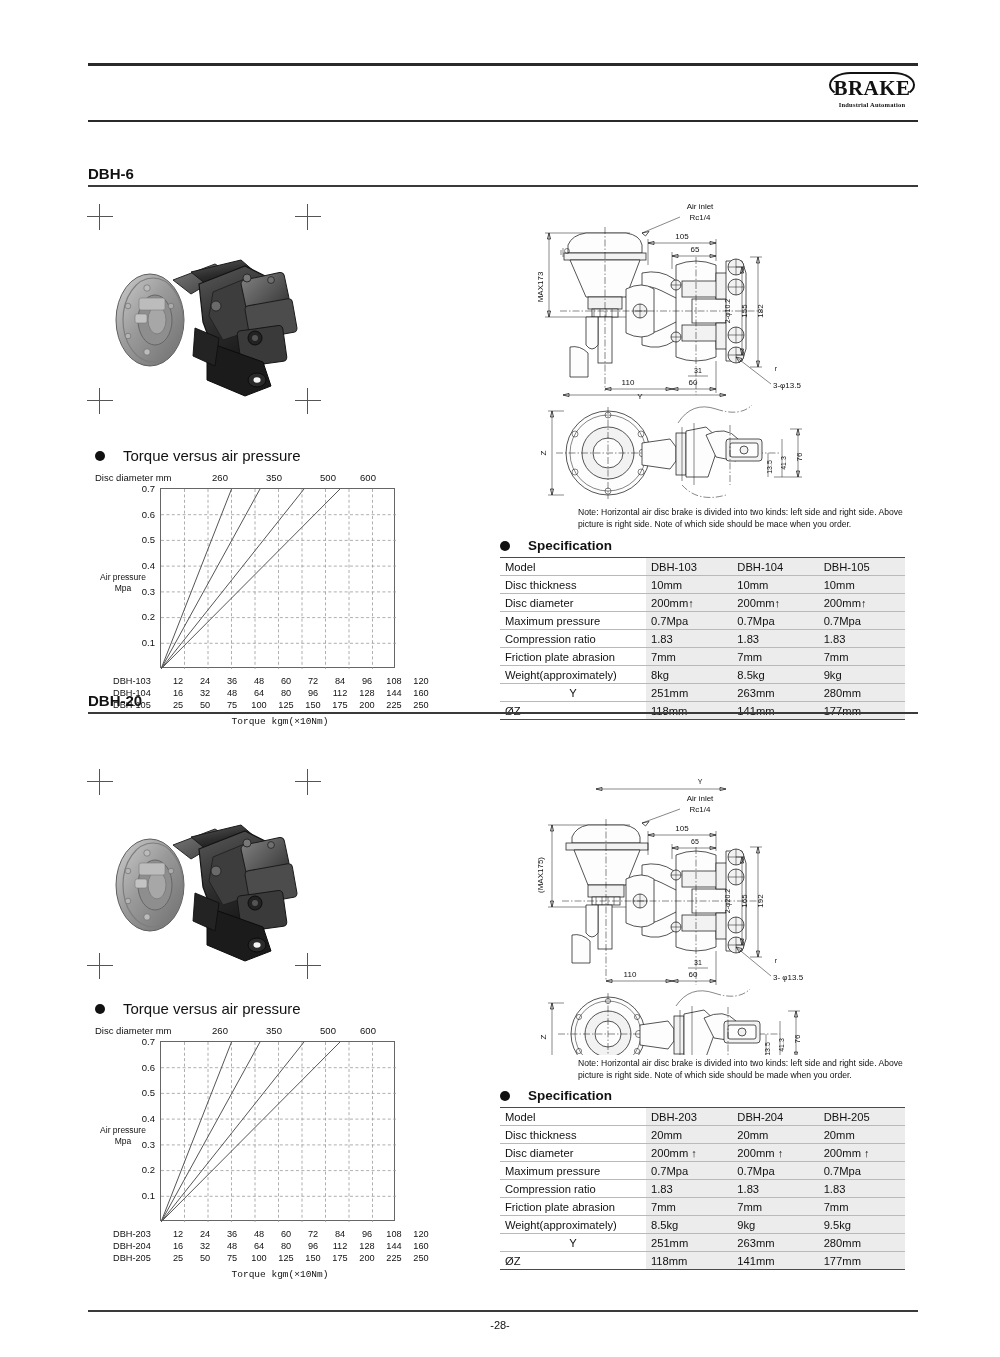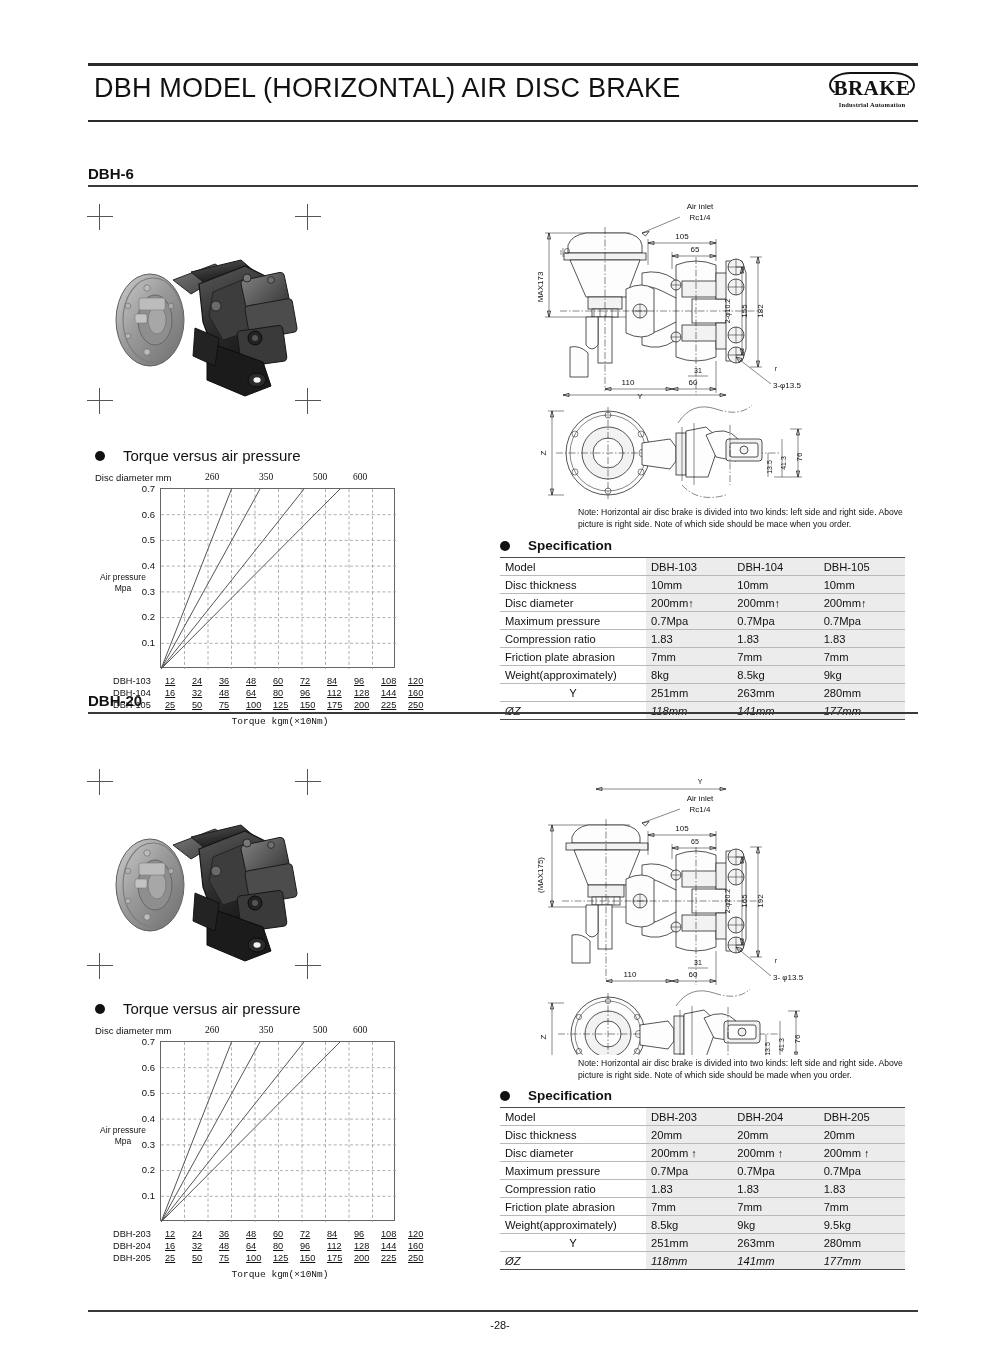--- a/index.html
+++ b/index.html
@@ -58,35 +58,35 @@
   
   .bullet-head { position:absolute; font-size:15px; color:#111; display:flex; align-items:center; gap:18px; }
   .dot { width:10px; height:10px; border-radius:50%; background:#111; display:inline-block; flex:none; }
 
   
   .chart { position:absolute; }
   .ch-plot {
     position:absolute; border:1px solid #666; background:#fff;
   }
   .axis-lbl { position:absolute; font-size:9.5px; color:#111; text-align:right; }
-  .top-lbl { position:absolute; font-size:9.5px; color:#111; text-align:left;font-family:Liberation Serif, serif; }
+  .top-lbl { position:absolute; font-size:9.5px; color:#111; text-align:center; }
   .dd-lbl { position:absolute; font-size:9.5px; color:#111; }
   .ap-lbl { position:absolute; font-size:8.5px; color:#111; text-align:center; line-height:1.25; }
   .tq-lbl { position:absolute; font-size:9.5px; color:#111; text-align:center;font-family:Liberation Mono, monospace; }
   .rowtab { position:absolute; font-size:9.2px; color:#111; }
   .rowtab .rname { position:absolute; left:0; white-space:nowrap; }
-  .rowtab .rv { position:absolute; text-align:left;text-decoration:underline; }
+  .rowtab .rv { position:absolute; text-align:center; }
 
   
   .spec { position:absolute; }
   .spec table { border-collapse:collapse; width:100%; font-size:11.2px; }
   .spec td { padding:2.5px 5px; color:#111; }
   .spec tr { border-bottom:1px solid #b9b9b9; }
   .spec tr:first-child { border-top:1.6px solid #4a4a4a; }
-  .spec tr:last-child { border-bottom:1.6px solid #4a4a4a;font-style:italic; }
+  .spec tr:last-child { border-bottom:1.6px solid #4a4a4a; }
   .spec td.k { width:36%; }
   .spec td.v { width:21.3%; background:#ececec; }
   .spec td.center { text-align:center; }
 
   
   .draw { position:absolute; }
   .note { position:absolute; font-size:8.6px; color:#111; line-height:1.45; }
 
   
   .ftr-rule { position:absolute; left:88px; width:830px; height:1.5px; background:#3a3a3a; }
@@ -100,21 +100,20 @@
   .cl { stroke:#111; stroke-width:.5; fill:none; stroke-dasharray:7,2,1.5,2; }
   .part { stroke:#1c1c1c; stroke-width:.75; fill:#fdfdfd; }
   .part2 { stroke:#1c1c1c; stroke-width:.75; fill:#f2f2f2; }
 </style>
 </head>
 <body>
 
 <div class="page">
 
   <div class="hdr-rule-top"></div>
-  <div class="hdr-title">DBH MODEL (HORIZONTAL) AIR DISC BRAKE</div>
   <div class="logo-wrap">
     <div class="logo-arc"></div>
     <div class="logo-word">BRAKE</div>
     <div class="logo-sub">Industrial Automation</div>
   </div>
   <div class="hdr-rule-bot"></div>
 
   <div class="sec" style="top:165px;">
     <div class="sec-title">DBH-6</div>
     <div class="sec-rule"></div>

